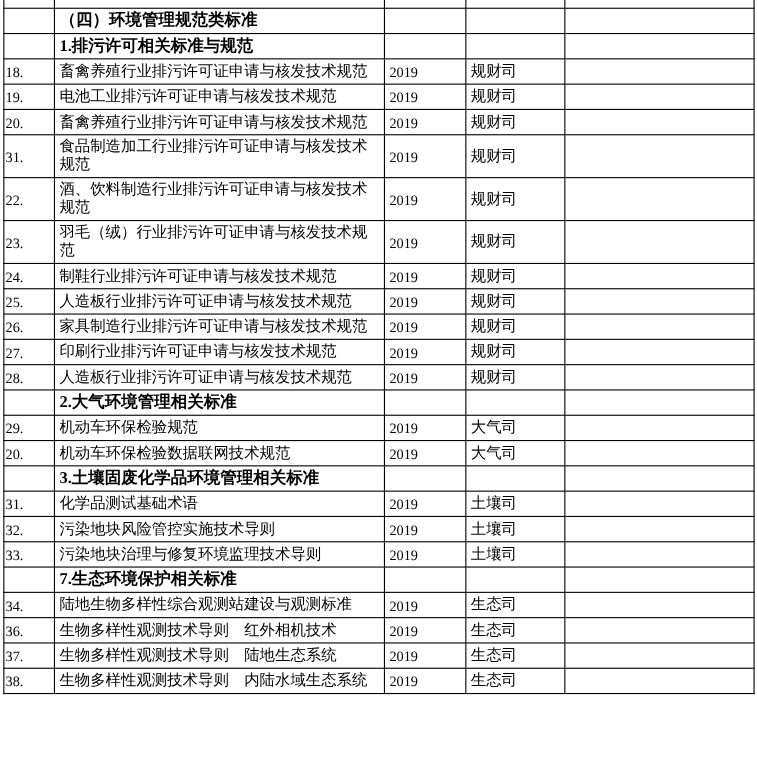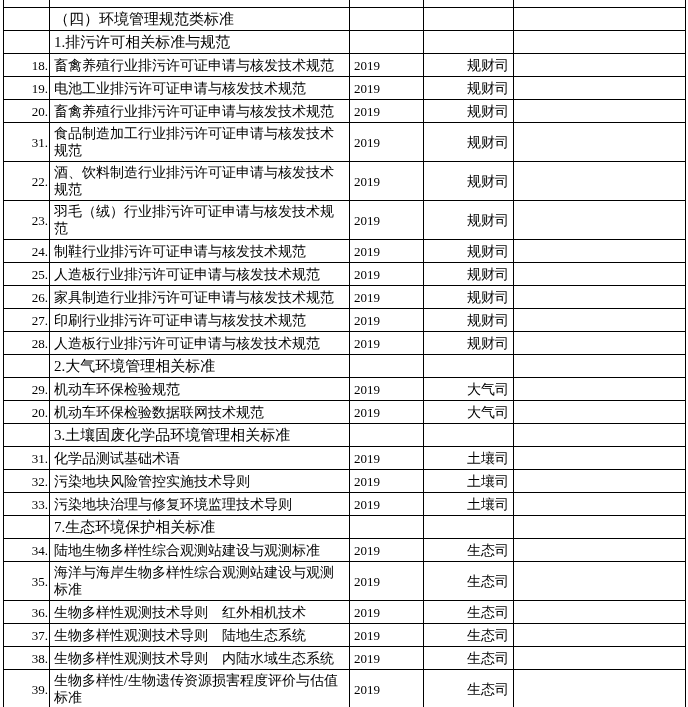--- a/index.html
+++ b/index.html
@@ -29,29 +29,29 @@
   .standards-table td {
     border: 1px solid #000000;
     padding: 2px 4px;
     vertical-align: middle;
     font-size: 14px;
     line-height: 17px;
     overflow: hidden;
     word-break: break-all;
   }
   
-  .standards-table td.col-num   { text-align: right; font-size: 13px; padding: 2px 1px; }
+  .standards-table td.col-num   { text-align: left; font-size: 13px; padding: 2px 1px; }
   .standards-table td.col-year  { text-align: left; font-size: 13px; }
-  .standards-table td.col-dept  { text-align: right; font-size: 14px; }
+  .standards-table td.col-dept  { text-align: left; font-size: 14px; }
   .standards-table td.col-notes { }
   
   tr.row-item    { height: 23px; }
   tr.row-section { height: 23px; }
   tr.row-section td.col-title {
-    font-weight: normal;
+    font-weight: bold;
     font-size: 15px;
   }
   
   tr.row-partial-top td {
     border-top: none;
     height: 3px;
     padding: 0;
   }
 </style>
 </head>
@@ -223,49 +223,35 @@
           <td class="col-notes"></td>
         </tr>
         <tr class="row-item">
           <td class="col-num">34.</td>
           <td class="col-title">陆地生物多样性综合观测站建设与观测标准</td>
           <td class="col-year">2019</td>
           <td class="col-dept">生态司</td>
           <td class="col-notes"></td>
         </tr>
         <tr class="row-item">
-          <td class="col-num">35.</td>
-          <td class="col-title">海洋与海岸生物多样性综合观测站建设与观测标准</td>
-          <td class="col-year">2019</td>
-          <td class="col-dept">生态司</td>
-          <td class="col-notes"></td>
-        </tr>
-        <tr class="row-item">
           <td class="col-num">36.</td>
           <td class="col-title">生物多样性观测技术导则　红外相机技术</td>
           <td class="col-year">2019</td>
           <td class="col-dept">生态司</td>
           <td class="col-notes"></td>
         </tr>
         <tr class="row-item">
           <td class="col-num">37.</td>
           <td class="col-title">生物多样性观测技术导则　陆地生态系统</td>
           <td class="col-year">2019</td>
           <td class="col-dept">生态司</td>
           <td class="col-notes"></td>
         </tr>
         <tr class="row-item">
           <td class="col-num">38.</td>
           <td class="col-title">生物多样性观测技术导则　内陆水域生态系统</td>
-          <td class="col-year">2019</td>
-          <td class="col-dept">生态司</td>
-          <td class="col-notes"></td>
-        </tr>
-        <tr class="row-item">
-          <td class="col-num">39.</td>
-          <td class="col-title">生物多样性/生物遗传资源损害程度评价与估值标准</td>
           <td class="col-year">2019</td>
           <td class="col-dept">生态司</td>
           <td class="col-notes"></td>
         </tr>
     </tbody>
   </table>
 </div>
 
 </body></html>

